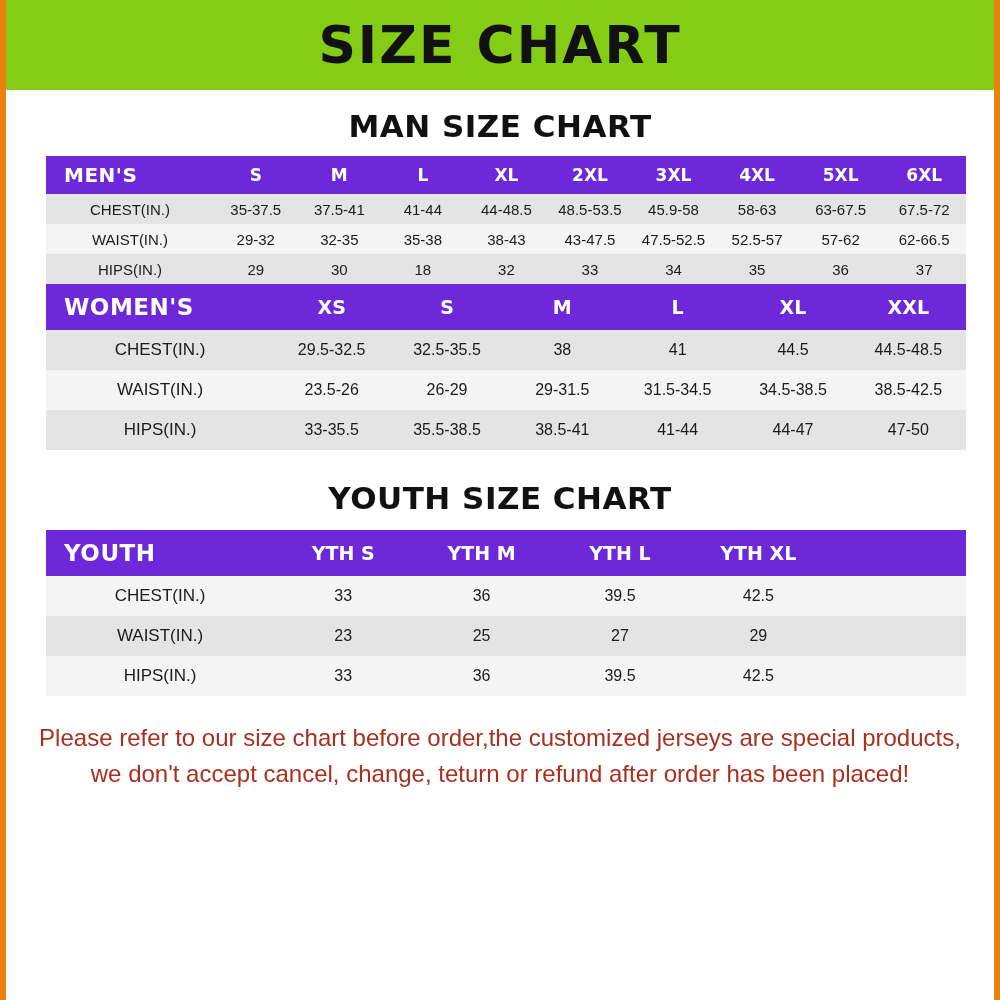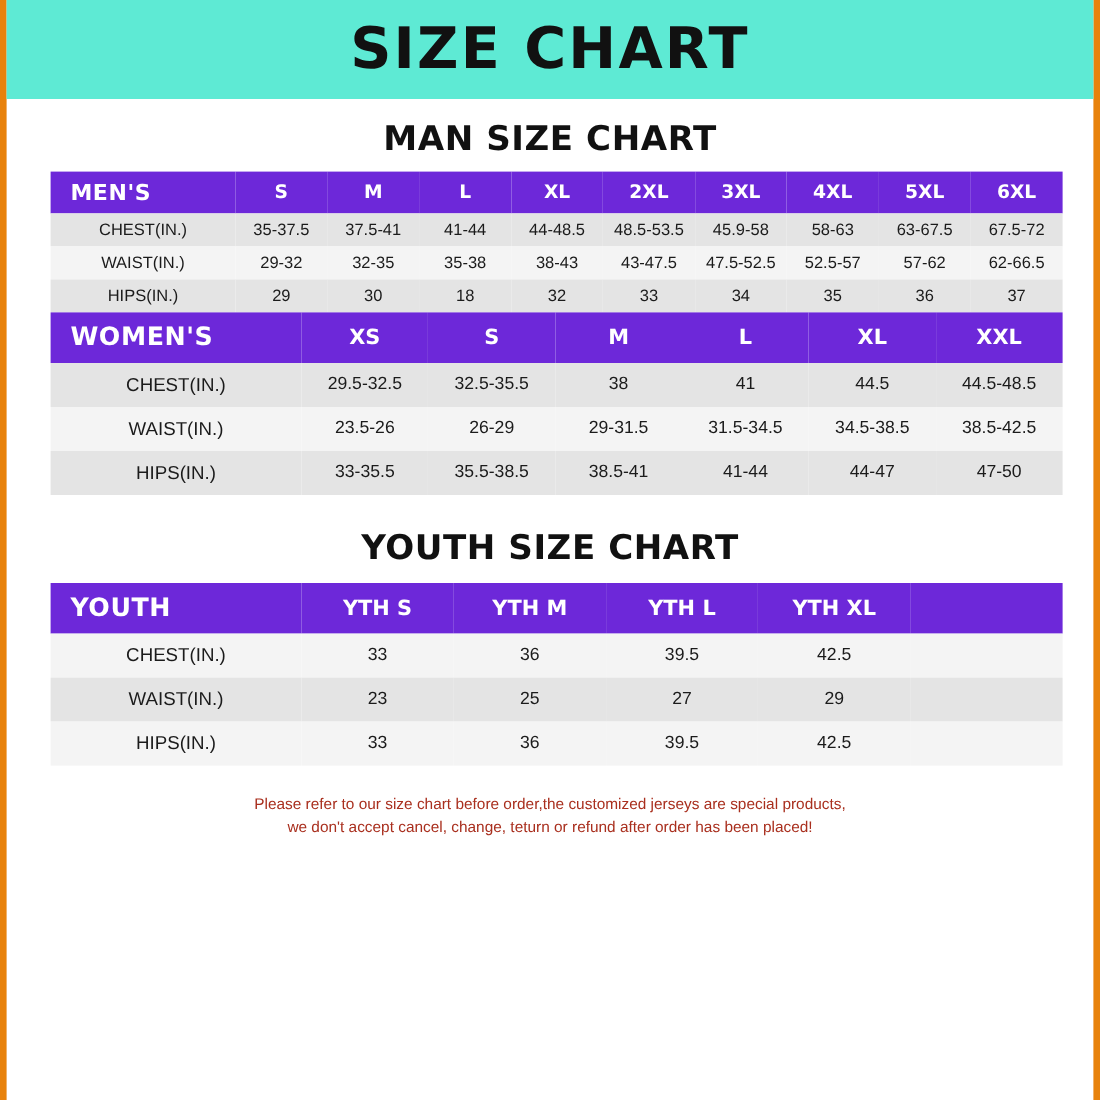--- a/index.html
+++ b/index.html
@@ -19,21 +19,21 @@
     width: 1000px;
     height: 1000px;
     box-sizing: border-box;
     border-left: 6px solid #e8820c;
     border-right: 6px solid #e8820c;
     background: #ffffff;
   }
   
   .banner {
     height: 90px;
-    background: #5eead4;
+    background: #84cc16;
     display: flex;
     align-items: center;
     justify-content: center;
   }
   .banner-title {
     font-family: "DejaVu Sans", sans-serif;
     font-weight: bold;
     font-size: 52px;
     letter-spacing: 2px;
     color: #111111;
@@ -105,21 +105,21 @@
   .sec-youth table.size-table thead th { height: 46px; font-size: 19px; }
   .sec-youth table.size-table thead th.row-label { font-size: 23px; }
   .sec-youth table.size-table tbody td.row-label { font-size: 17px; }
 
   
   .footer-note {
     margin: 24px auto 0;
     width: 940px;
     text-align: center;
     color: #a92f1e;
-    font-size: 14px;
+    font-size: 24px;
     line-height: 1.5;
     font-family: "Liberation Sans", sans-serif;
   }
   .footer-note div { white-space: nowrap; }
 </style>
 </head>
 <body>
 
 <div class="page">
 

